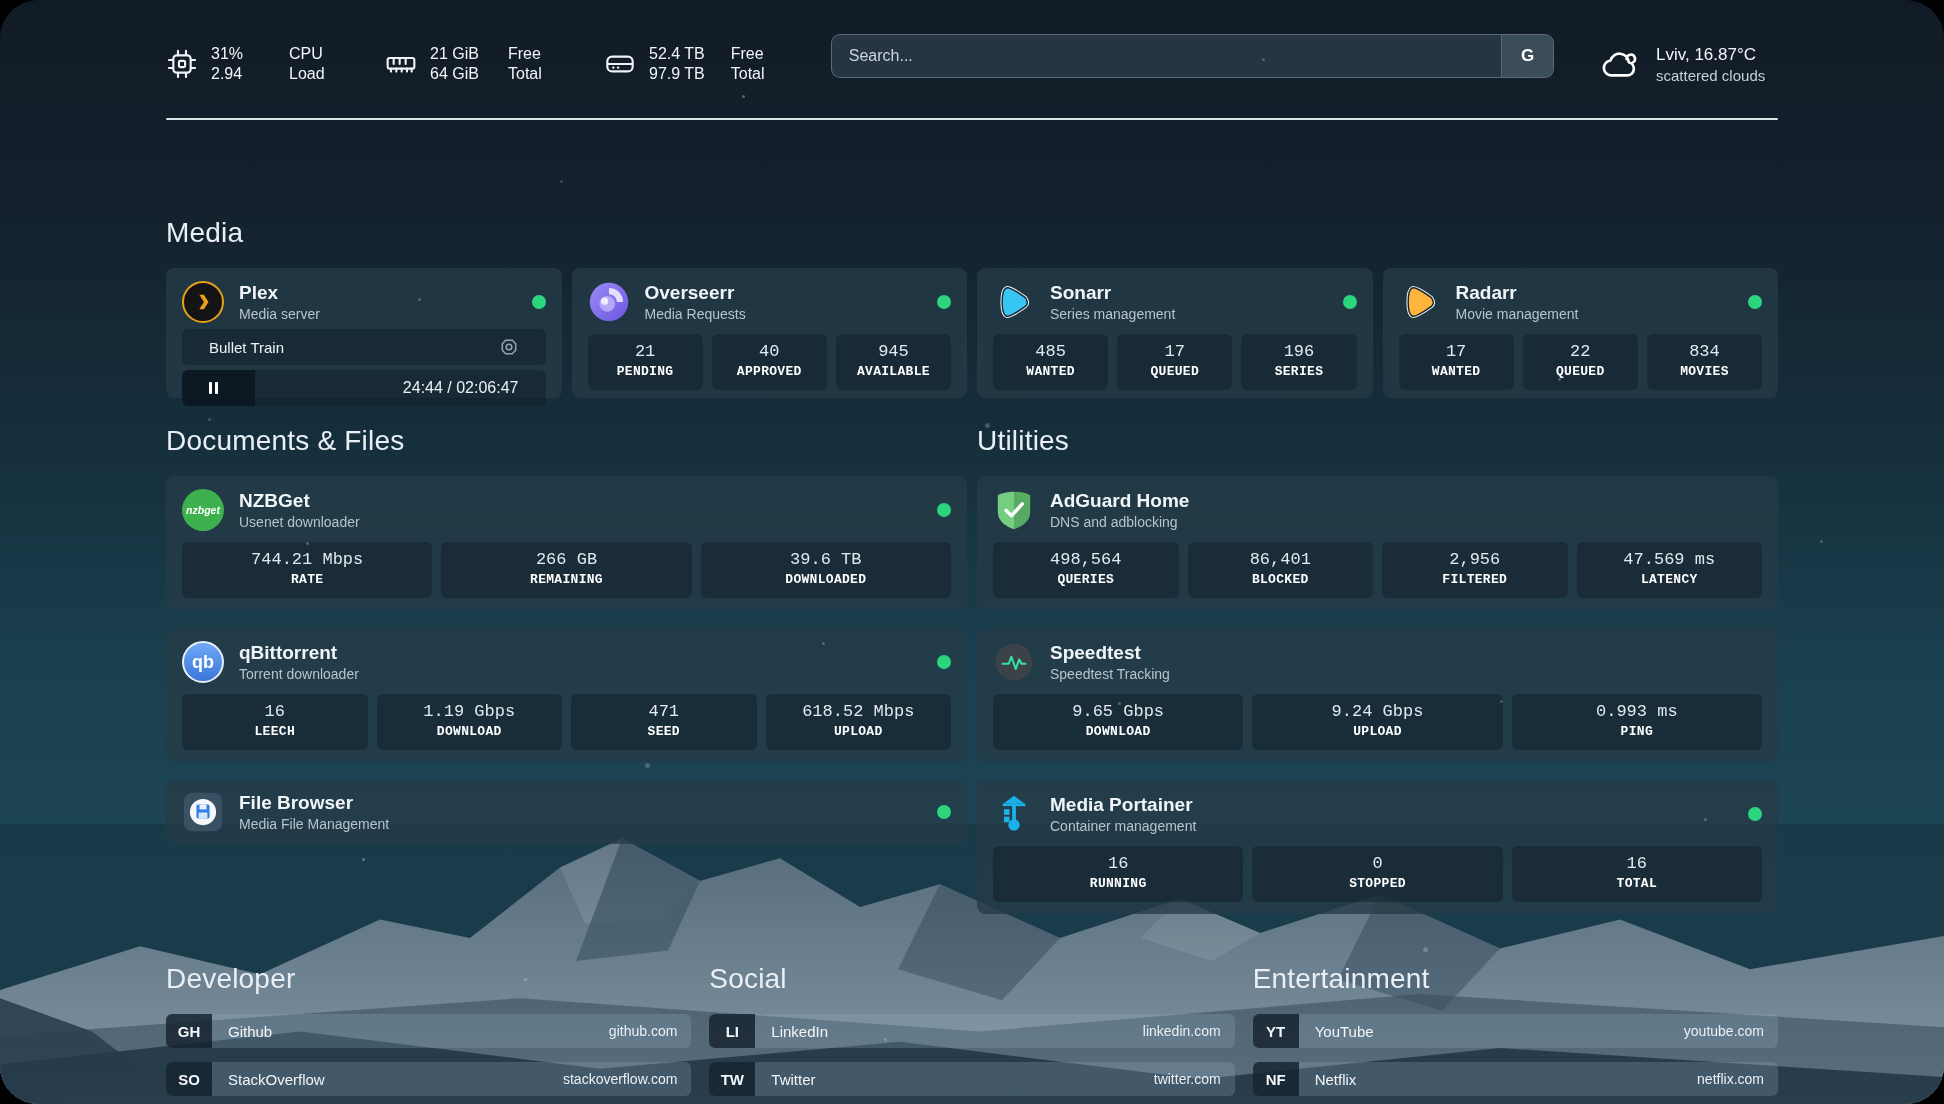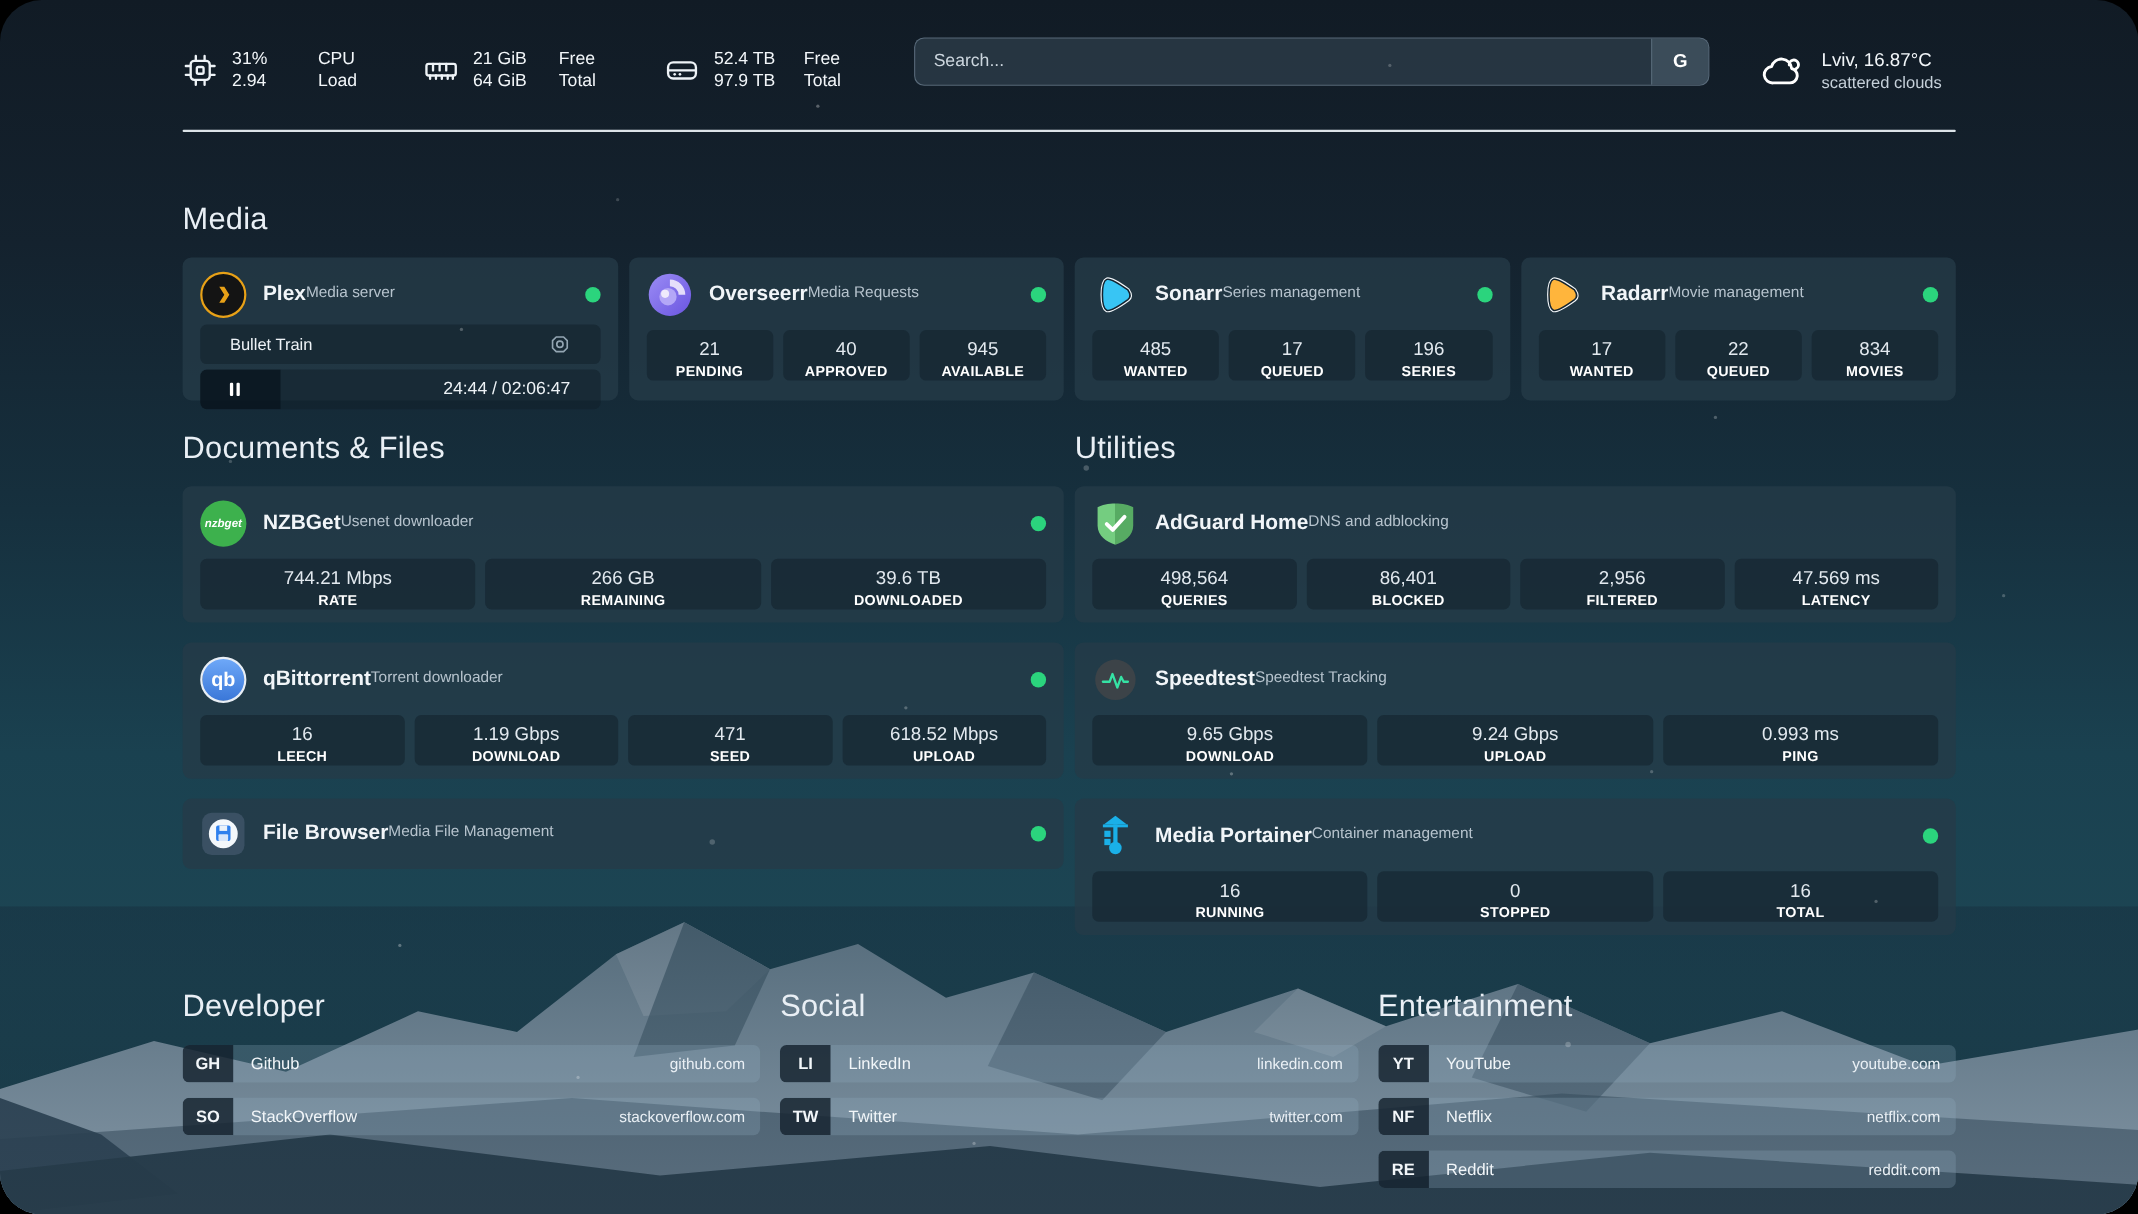--- a/index.html
+++ b/index.html
@@ -42,35 +42,35 @@
   .search input::placeholder{color:#ccd6de;opacity:1;}
   .g-btn{width:52px;background:rgba(86,104,120,.45);border:none;border-left:1px solid rgba(132,152,170,.4);
     color:#fff;font-size:17px;font-weight:600;cursor:pointer;font-family:inherit;}
   .weather{display:flex;align-items:center;gap:14px;min-width:178px;cursor:pointer;}
   .w-icon{width:42px;height:42px;color:#fff;flex:none;}
   .w-line1{font-size:17px;color:#f2f6f9;line-height:23px;}
   .w-line2{font-size:15px;color:#c6d1da;line-height:19px;text-align:right;}
   .divider{height:2px;background:rgba(238,244,248,.92);margin-top:24px;border-radius:1px;}
   
   h2.sec{font-size:28px;font-weight:500;color:#e9eff5;margin:0 0 18px;line-height:34px;letter-spacing:.2px;}
-  .media-section{margin-top:62px;}
+  .media-section{margin-top:96px;}
   .grid4{display:grid;grid-template-columns:repeat(4,1fr);gap:10px;}
   .grid2{display:grid;grid-template-columns:1fr 1fr;gap:10px;margin-top:26px;align-items:start;}
   .stack .card{margin-bottom:18px;}
   
   .card{background:rgba(37,59,72,.78);border-radius:8px;padding:12px 16px;position:relative;cursor:pointer;}
   .card.h130{height:130px;box-sizing:border-box;}
   .card-head{display:flex;align-items:center;gap:15px;min-height:44px;}
   .app-icon{width:42px;height:42px;flex:none;display:flex;align-items:center;justify-content:center;}
-  .app-meta{display:flex;flex-direction:row;}
+  .app-meta{display:flex;flex-direction:column;}
   .app-name{font-size:19px;font-weight:600;color:#f1f5f8;line-height:24px;white-space:nowrap;}
   .app-desc{font-size:14px;color:#b6c3cd;line-height:18px;white-space:nowrap;}
   .dot{margin-left:auto;width:14px;height:14px;border-radius:50%;background:#2bd47d;flex:none;align-self:center;}
   .stats{display:flex;gap:9px;margin-top:10px;}
-  .stat{flex:1;background:rgba(15,29,40,.5);border-radius:6px;text-align:center;padding:7px 4px 0;}
+  .stat{flex:1;background:rgba(15,29,40,.5);border-radius:6px;text-align:center;padding:7px 4px 10px;font-family:Liberation Mono, monospace;}
   .sv{font-size:17px;color:#e2e9ef;line-height:22px;font-weight:400;white-space:nowrap;}
   .sl{font-size:13px;color:#fff;font-weight:700;line-height:17px;letter-spacing:.3px;white-space:nowrap;}
   
   .prow{background:rgba(15,29,40,.5);border-radius:6px;height:36px;display:flex;align-items:center;
     padding:0 27px;margin-top:5px;position:relative;overflow:hidden;text-align:right;}
   .ptitle{font-size:15px;color:#eef3f7;z-index:1;}
   .cam{margin-left:auto;width:20px;height:20px;color:#93a5b2;z-index:1;}
   .pplayed{position:absolute;left:0;top:0;bottom:0;background:rgba(8,17,26,.68);border-radius:6px 0 0 6px;width:20%;}
   .pause{display:flex;gap:3px;z-index:1;cursor:pointer;}
   .pause i{display:block;width:3px;height:12px;background:#fff;border-radius:1px;}

